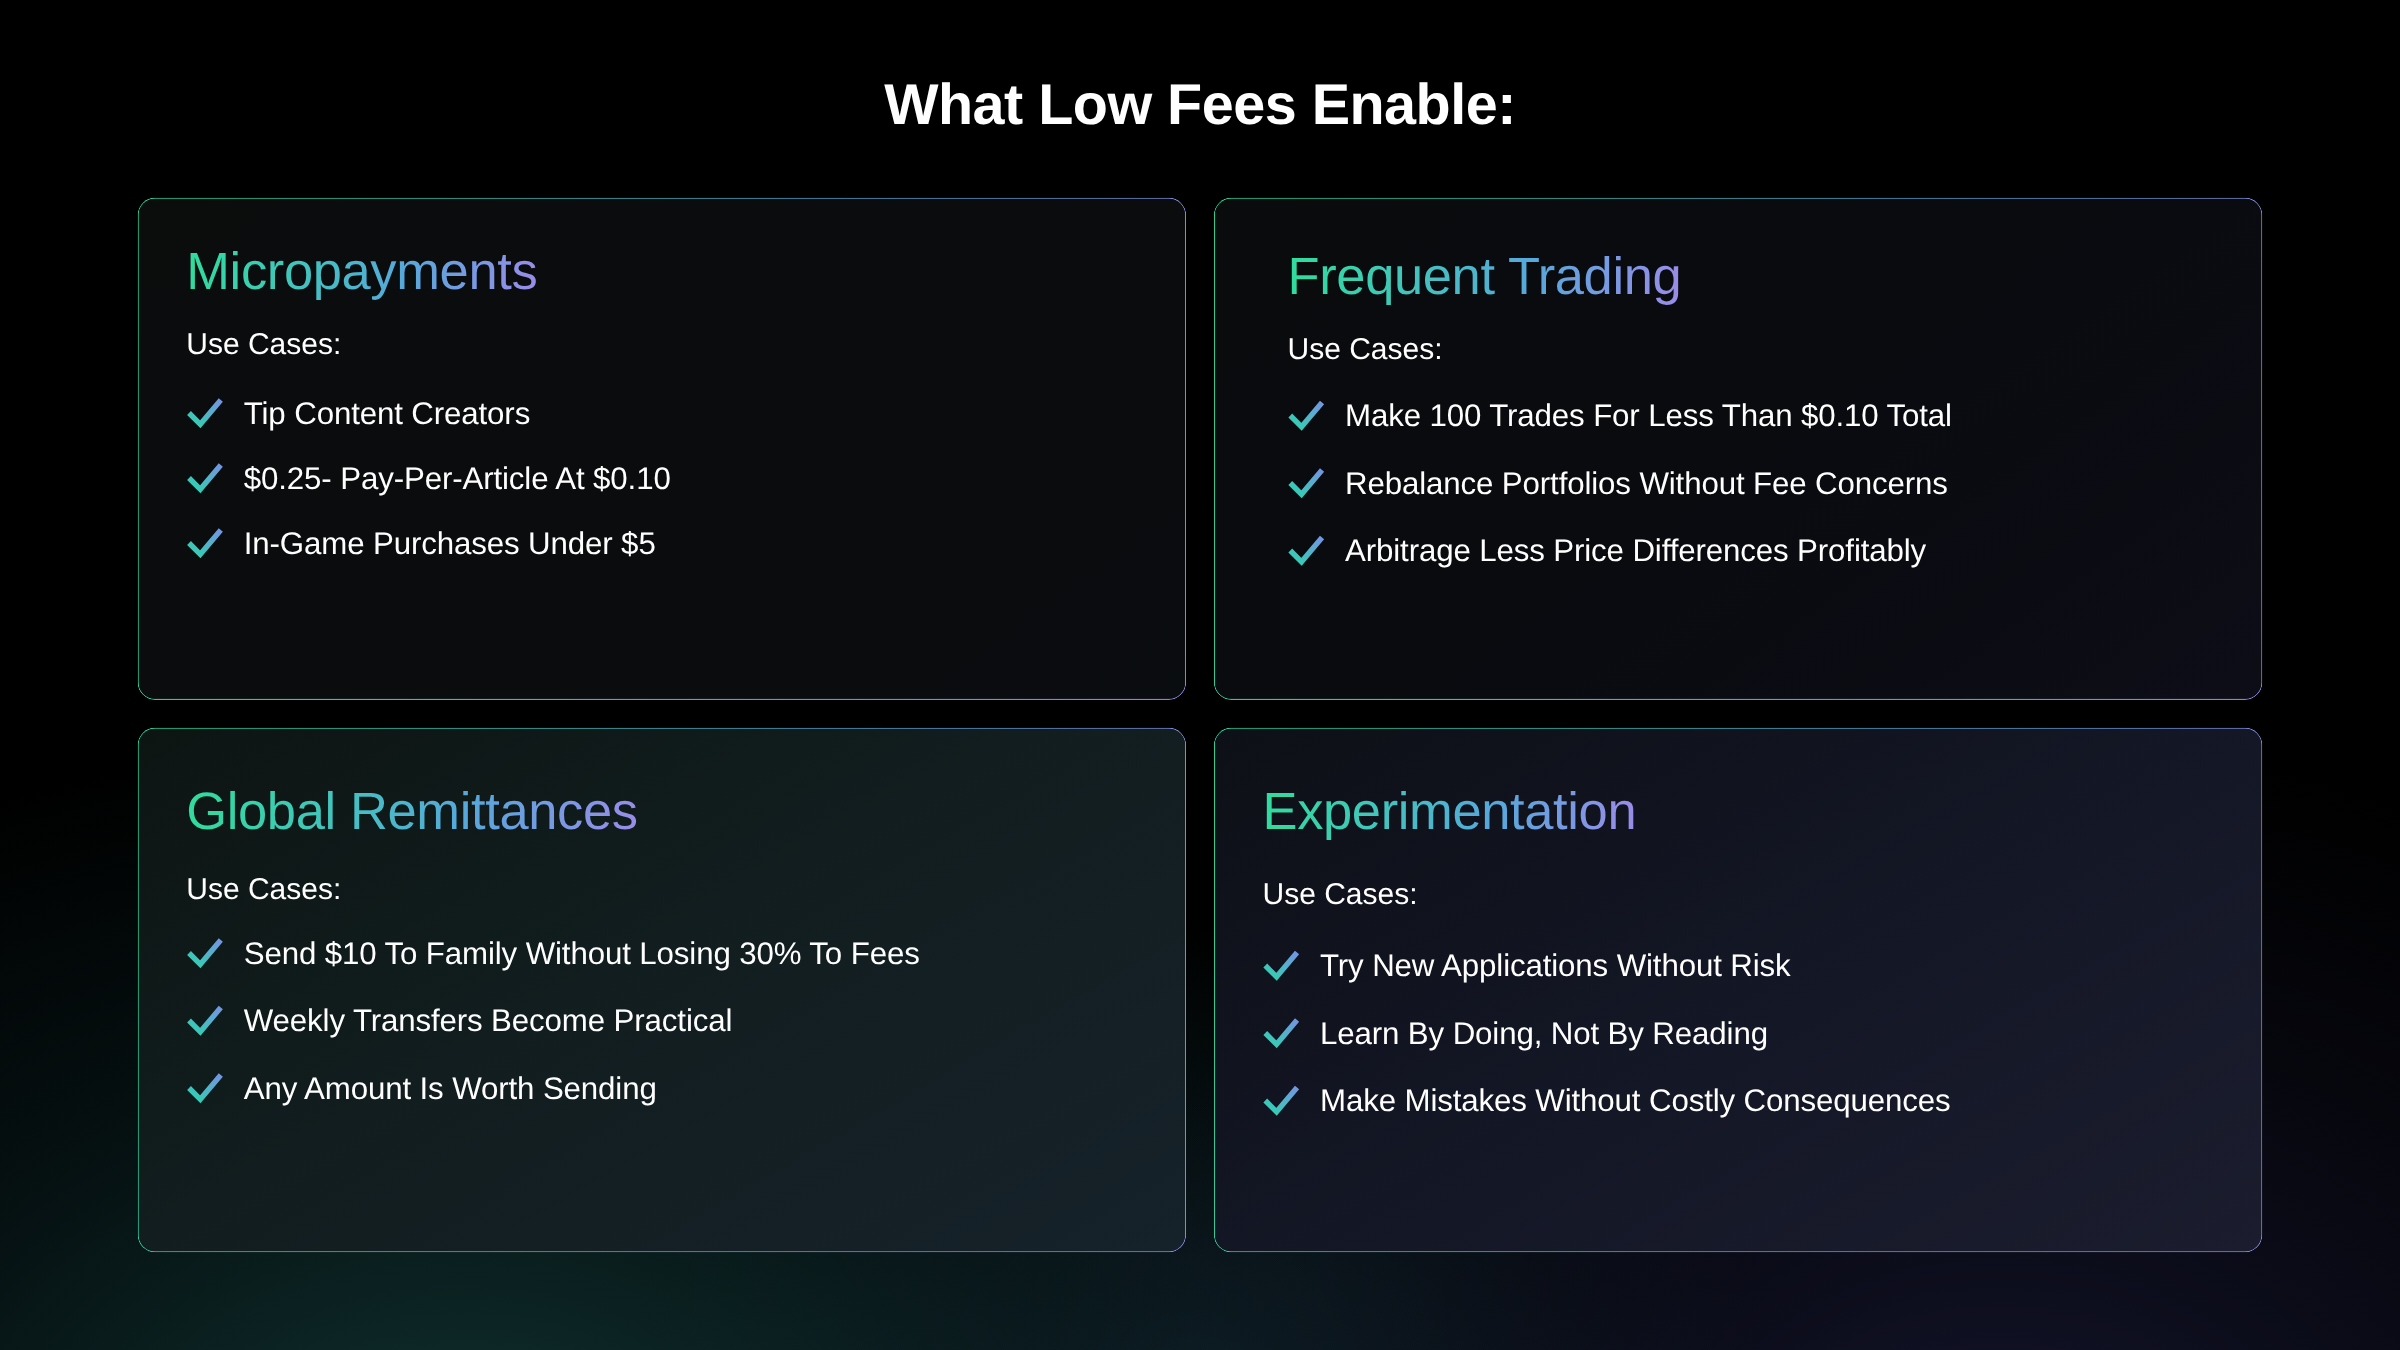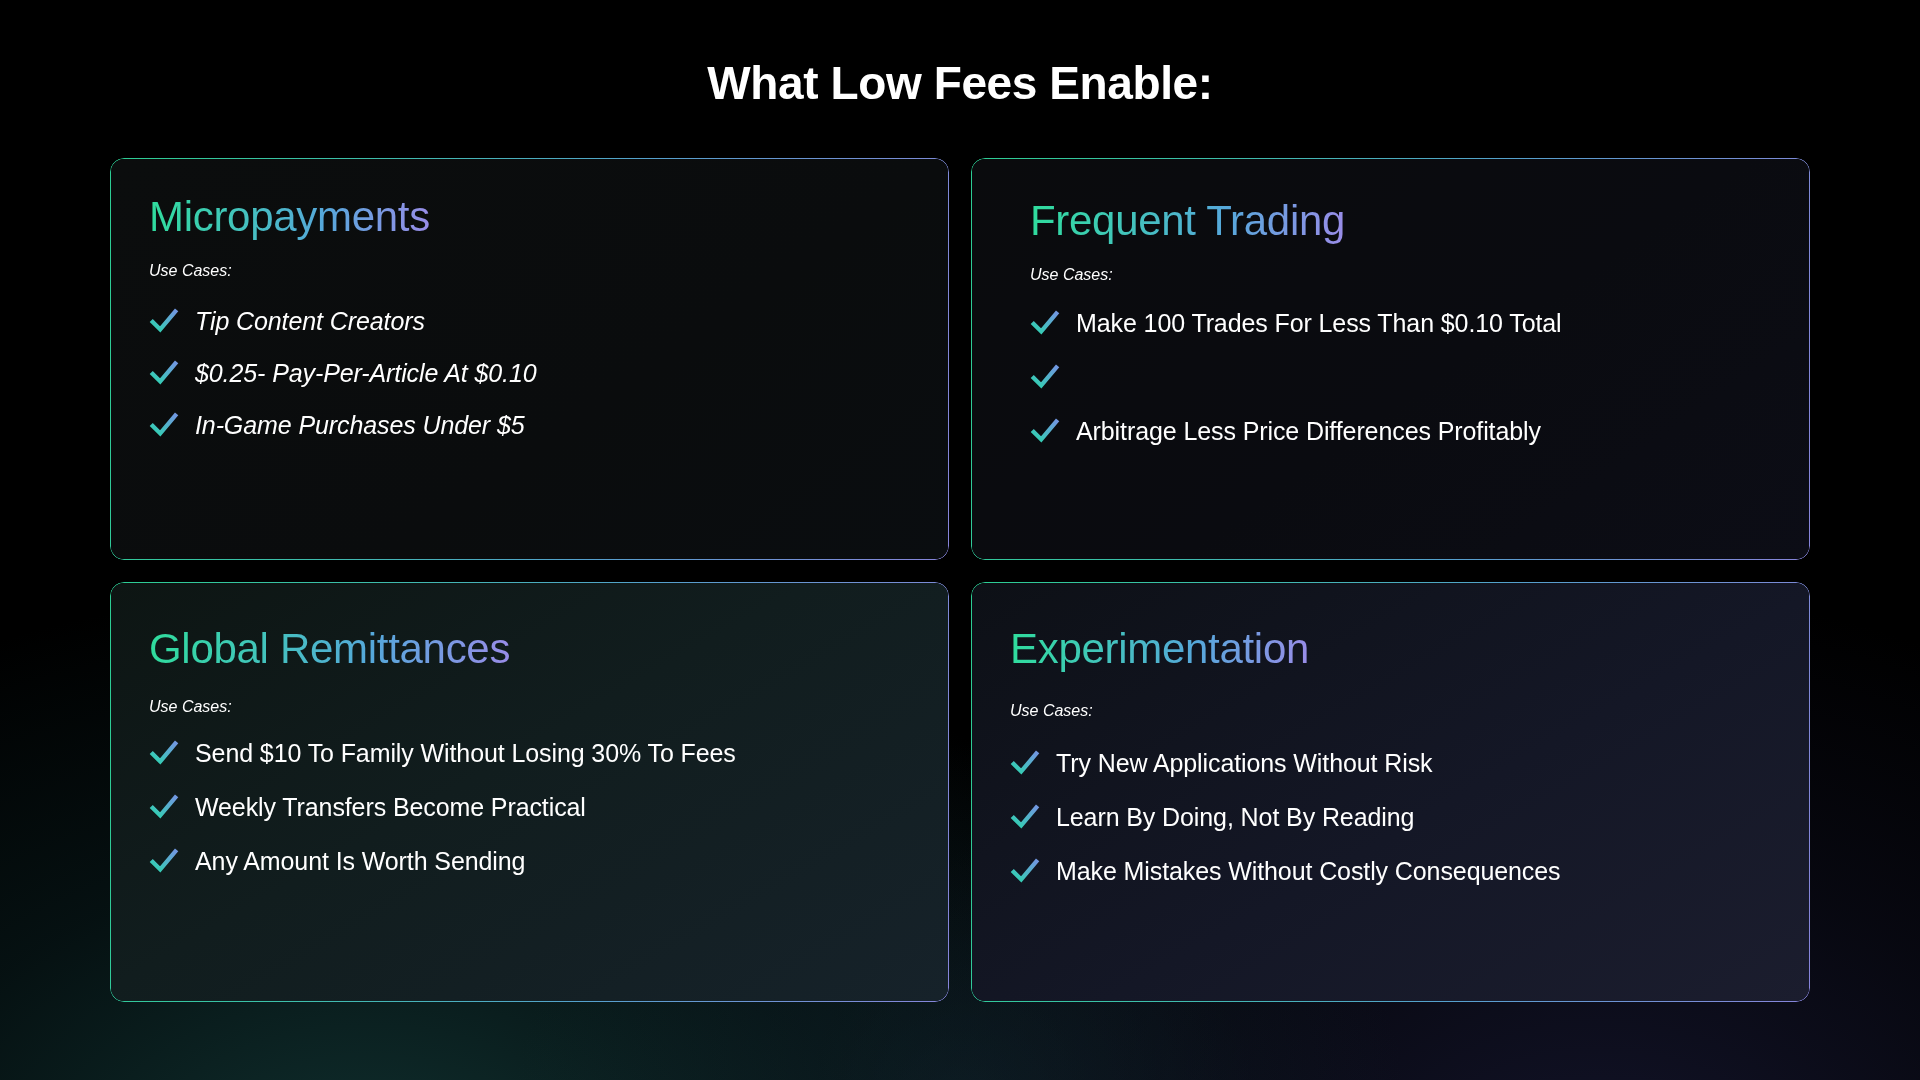--- a/index.html
+++ b/index.html
@@ -93,24 +93,23 @@
     -webkit-background-clip:text;
     background-clip:text;
     color:transparent;
     -webkit-text-fill-color:transparent;
     display:inline-block;
     line-height:1.12;
   }
 
   .use-cases{
     color:#ffffff;
-    font-size:16px;
+    font-size:24px;
     font-weight:400;
     margin-top:22px;
-    font-style:italic;
   }
 
   .items{ list-style:none; margin-top:28px; }
   .item{
     display:flex;
     align-items:center;
     margin-bottom:24px;
   }
   .check-icon{
     flex:0 0 auto;
@@ -120,21 +119,21 @@
   }
   .item-label{
     color:#ffffff;
     font-size:25px;
     font-weight:400;
     letter-spacing:-0.1px;
     white-space:nowrap;
   }
 
   
-  .card-tl .items{ margin-top:26px;font-style:italic; }
+  .card-tl .items{ margin-top:26px; }
   .card-tl .item{ margin-bottom:22px; }
   .card-tr .card-inner{ padding-top:38px; }
   .card-tr .items{ margin-top:24px; }
   .card-tr .item{ margin-bottom:24px; }
   .card-bl .card-inner{ padding-top:42px; }
   .card-bl .use-cases{ margin-top:26px; }
   .card-bl .items{ margin-top:22px; }
   .card-bl .item{ margin-bottom:24px;align-items:flex-end; }
   .card-br .card-inner{ padding-top:42px; }
   .card-br .use-cases{ margin-top:30px; }
@@ -196,20 +195,21 @@
           <li class="item">
             <svg class="check-icon" viewBox="0 0 32 32">
                 <path d="M4 17 L12 25 L28 6" fill="none" stroke="url(#g1)" stroke-width="4.6" stroke-linecap="square" stroke-linejoin="miter"></path>
               </svg>
             <span class="item-label">Make 100 Trades For Less Than $0.10 Total</span>
           </li>
           <li class="item">
             <svg class="check-icon" viewBox="0 0 32 32">
                 <path d="M4 17 L12 25 L28 6" fill="none" stroke="url(#g1)" stroke-width="4.6" stroke-linecap="square" stroke-linejoin="miter"></path>
               </svg>
+            <span class="item-label">Rebalance Portfolios Without Fee Concerns</span>
           </li>
           <li class="item">
             <svg class="check-icon" viewBox="0 0 32 32">
                 <path d="M4 17 L12 25 L28 6" fill="none" stroke="url(#g1)" stroke-width="4.6" stroke-linecap="square" stroke-linejoin="miter"></path>
               </svg>
             <span class="item-label">Arbitrage Less Price Differences Profitably</span>
           </li>
         </ul>
       </div>
     </section>

